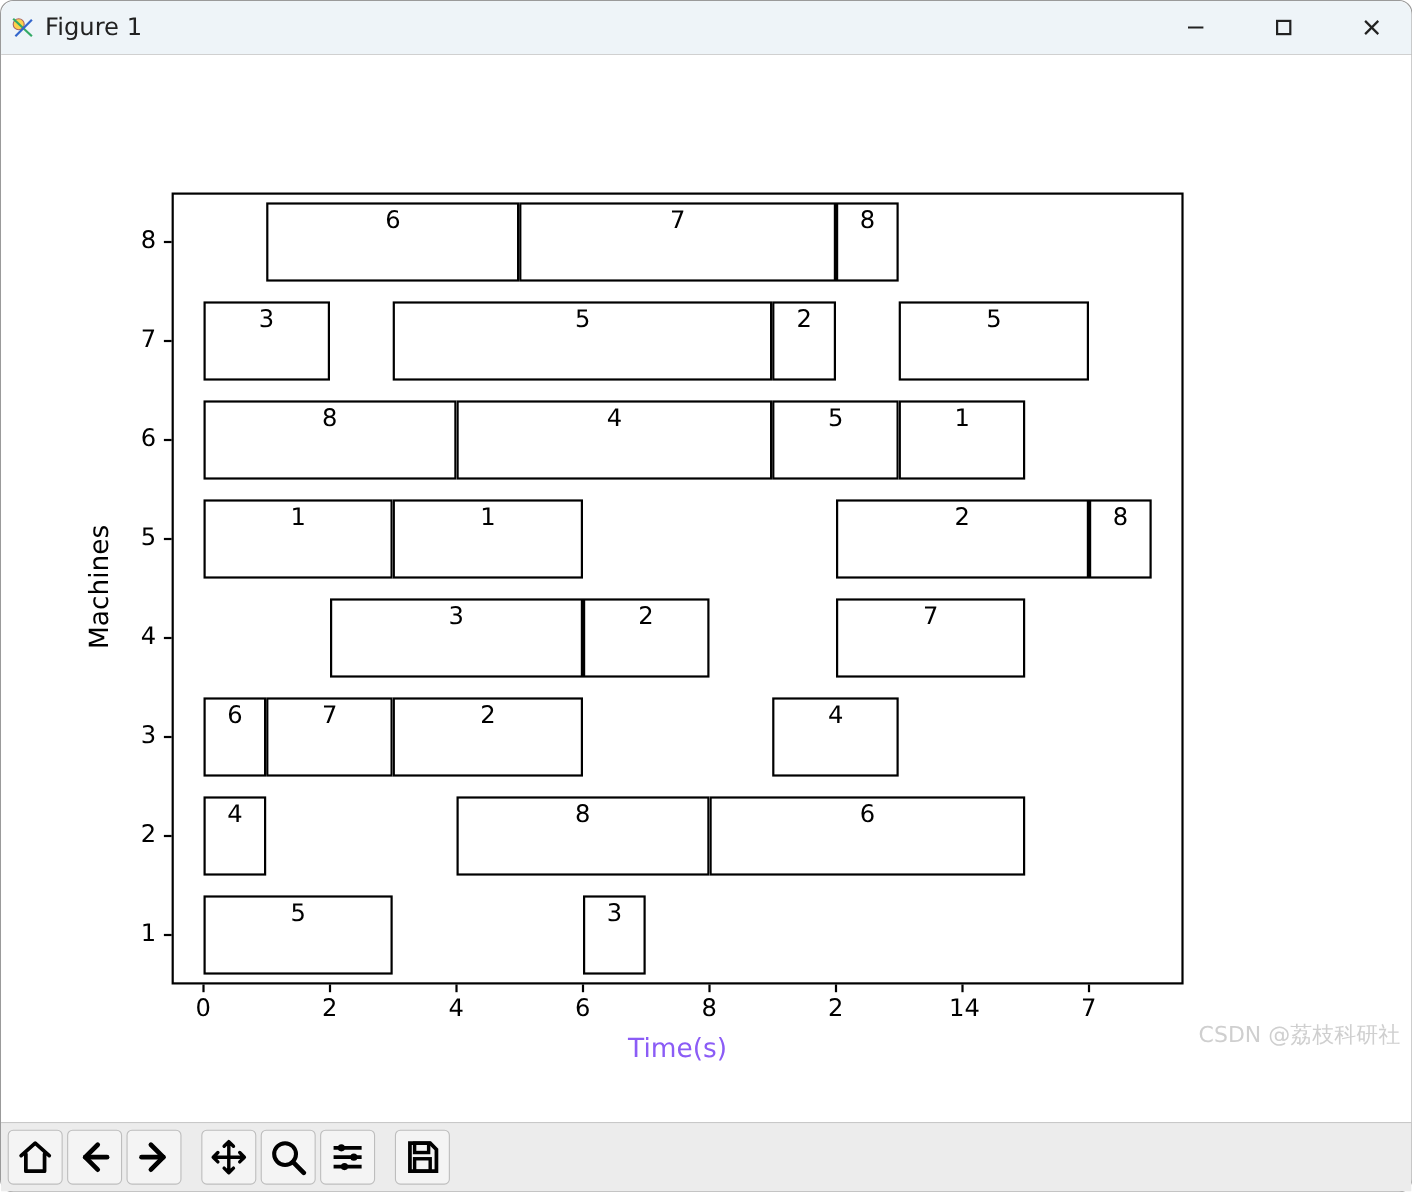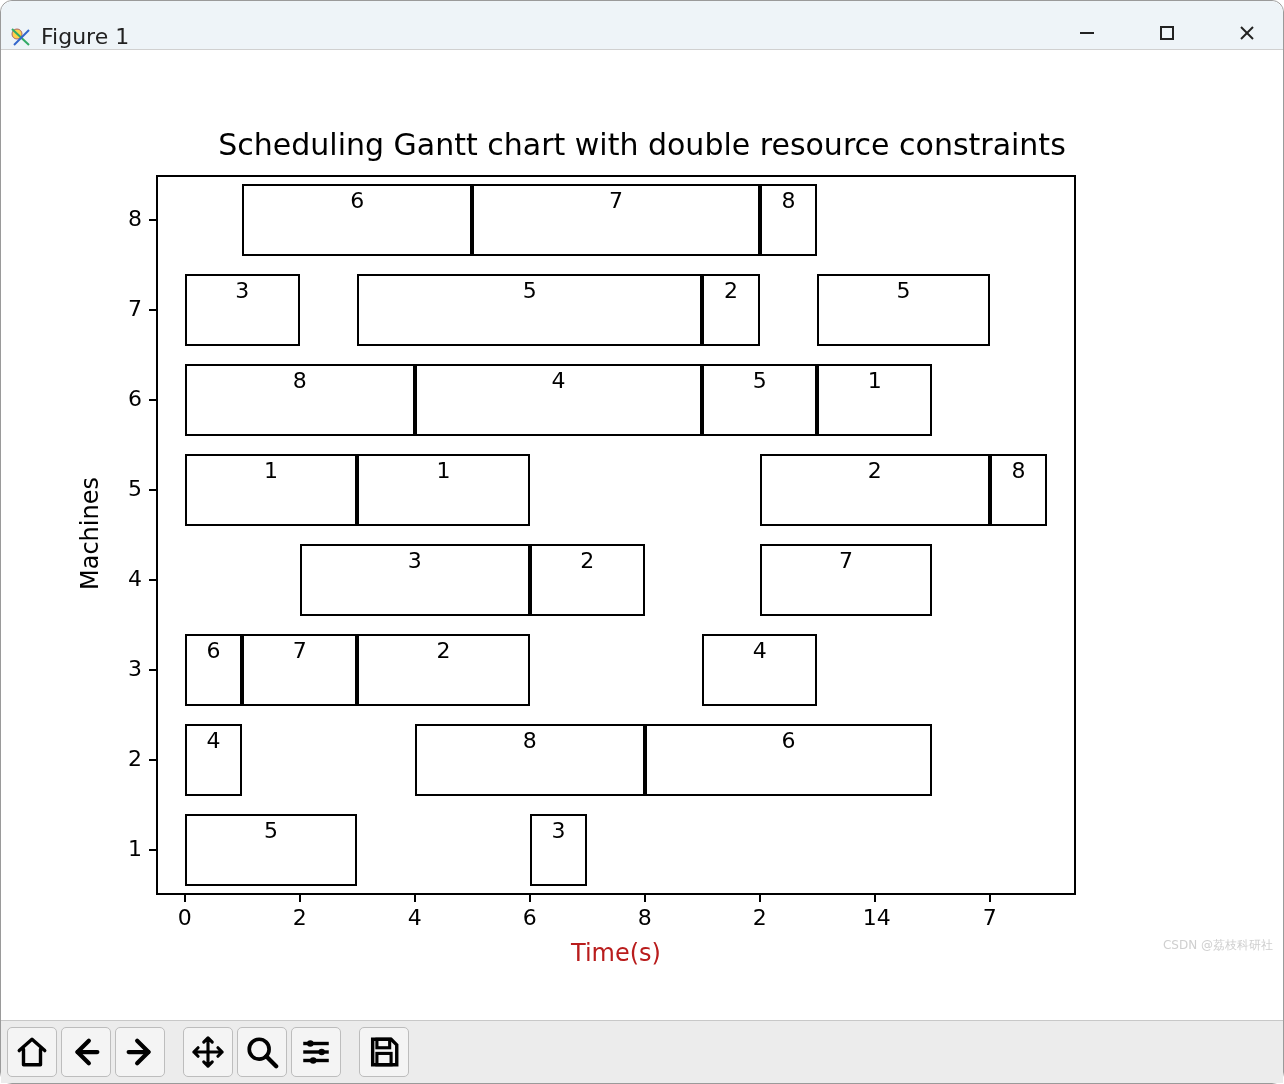--- a/index.html
+++ b/index.html
@@ -20,21 +20,21 @@
     border: 1px solid #9a9a9a;
     border-radius: 12px;
     box-sizing: border-box;
   }
   .titlebar {
     height: 48px;
     background: #eef4f8;
     border-top-left-radius: 12px;
     border-top-right-radius: 12px;
     display: flex;
-    align-items: flex-end;
+    align-items: center;
     padding: 0 8px;
     border-bottom: 1px solid #d0d0d0;
   }
   .titlebar .app-icon {
     width: 24px;
     height: 24px;
     margin-right: 8px;
   }
   .titlebar .title {
     font-size: 22px;
@@ -68,21 +68,21 @@
   .plot-title {
     position: absolute;
     width: 100%;
     text-align: center;
     font-size: 30px;
     color: #000;
   }
   .axis-label-x {
     position: absolute;
     font-size: 24px;
-    color: #b91c1c;
+    color: #8b5cf6;
     text-align: center;
   }
   .axis-label-y {
     position: absolute;
     font-size: 24px;
     color: #000;
     transform: rotate(-90deg);
     transform-origin: left top;
   }
   .tick-x, .tick-y {
@@ -127,21 +127,21 @@
     justify-content: center;
   }
   .tbtn svg { width: 34px; height: 34px; }
   .tsep {
     width: 10px;
   }
   .watermark {
     position: absolute;
     right: 10px;
     bottom: 66px;
-    font-size: 12px;
+    font-size: 20px;
     color: #cfcfcf;
     pointer-events: none;
   }
 </style>
 </head>
 <body>
 
 <div class="window">
 
   <div class="titlebar">
@@ -167,21 +167,20 @@
       <div class="winbtn">
         <svg viewBox="0 0 18 18">
             <line x1="3" y1="3" x2="15" y2="15" stroke="#222" stroke-width="2"></line>
             <line x1="15" y1="3" x2="3" y2="15" stroke="#222" stroke-width="2"></line>
           </svg>
       </div>
     </div>
   </div>
 
   <div class="figure-area">
-    <div id="plot-title" class="plot-title" style="left: 0px; top: 77px;">Scheduling Gantt chart with double resource constraints</div>
     <div id="plot" class="plot" style="left: 155px; top: 125px; width: 920px; height: 720px;"></div>
     <div id="xlabel" class="axis-label-x" style="left: 565px; top: 889px; width: 100px;">Time(s)</div>
     <div id="ylabel" class="axis-label-y" style="left: 75px; top: 540px;">Machines</div>
     <div class="watermark">CSDN @荔枝科研社</div>
   <div class="tickline-x" style="left: 182.75px; top: 845px; width: 2px; height: 7px;"></div>
       <div class="tick-x" style="left: 171.75px; top: 855px; width: 24px; text-align: center;">0</div>
       <div class="tickline-x" style="left: 297.75px; top: 845px; width: 2px; height: 7px;"></div>
       <div class="tick-x" style="left: 286.75px; top: 855px; width: 24px; text-align: center;">2</div>
       <div class="tickline-x" style="left: 412.75px; top: 845px; width: 2px; height: 7px;"></div>
       <div class="tick-x" style="left: 401.75px; top: 855px; width: 24px; text-align: center;">4</div>

